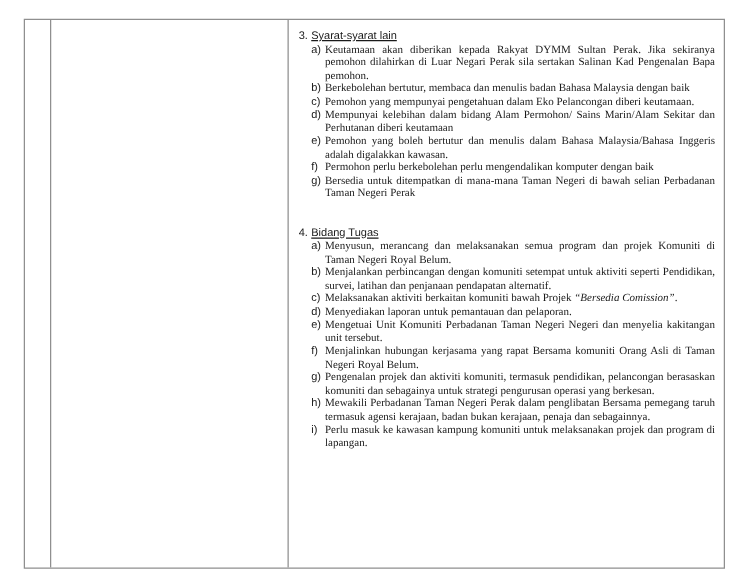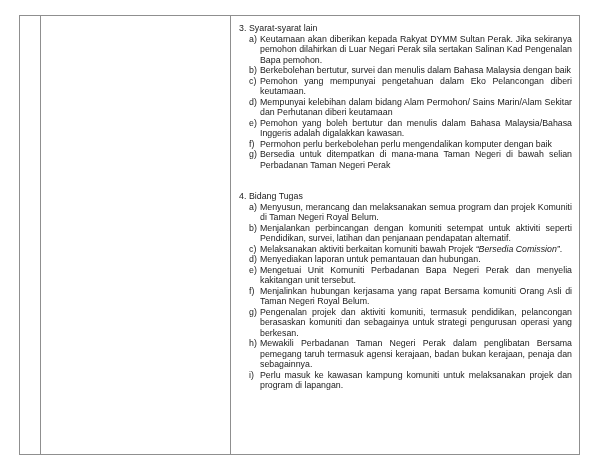--- a/index.html
+++ b/index.html
@@ -30,45 +30,45 @@
   .col-2{width:190px;border-right:1px solid var(--border-color);}
   .col-3{
     flex:1;
     padding:7px 7px 0 8px;
     font-size:8.8px;
     line-height:10.5px;
   }
   .section + .section{margin-top:21px;}
   .sec-head{display:flex;}
   .sec-num{flex:0 0 10px;}
-  .sec-title{flex:1;}
+  .sec-title{flex:1;text-decoration:underline;}
   .item{display:flex;margin-left:10px;}
   .item-label{flex:0 0 11px;}
-  .item-text{flex:1;text-align:justify;}
+  .item-text{flex:1;text-align:justify;font-family:Liberation Serif, serif;}
   .it{font-style:italic;}
 </style>
 </head>
 <body>
 
 <div class="doc-table">
   <div class="col col-1"></div>
   <div class="col col-2"></div>
   <div class="col col-3">
       <div class="section">
         <div class="sec-head">
           <span class="sec-num">3.</span>
           <span class="sec-title">Syarat-syarat lain</span>
         </div>
         <div class="item">
           <span class="item-label">a)</span>
           <div class="item-text">Keutamaan akan diberikan kepada Rakyat DYMM Sultan Perak. Jika sekiranya pemohon dilahirkan di Luar Negari Perak sila sertakan Salinan Kad Pengenalan Bapa pemohon.</div>
         </div>
         <div class="item">
           <span class="item-label">b)</span>
-          <div class="item-text">Berkebolehan bertutur, survei dan menulis dalam Bahasa Malaysia dengan baik</div>
+          <div class="item-text">Berkebolehan bertutur, membaca dan menulis badan Bahasa Malaysia dengan baik</div>
         </div>
         <div class="item">
           <span class="item-label">c)</span>
           <div class="item-text">Pemohon yang mempunyai pengetahuan dalam Eko Pelancongan diberi keutamaan.</div>
         </div>
         <div class="item">
           <span class="item-label">d)</span>
           <div class="item-text">Mempunyai kelebihan dalam bidang Alam Permohon/ Sains Marin/Alam Sekitar dan Perhutanan diberi keutamaan</div>
         </div>
         <div class="item">
@@ -96,25 +96,25 @@
         <div class="item">
           <span class="item-label">b)</span>
           <div class="item-text">Menjalankan perbincangan dengan komuniti setempat untuk aktiviti seperti Pendidikan, survei, latihan dan penjanaan pendapatan alternatif.</div>
         </div>
         <div class="item">
           <span class="item-label">c)</span>
           <div class="item-text"><span>Melaksanakan aktiviti berkaitan komuniti bawah Projek </span><span class="it">“Bersedia Comission”</span><span>.</span></div>
         </div>
         <div class="item">
           <span class="item-label">d)</span>
-          <div class="item-text">Menyediakan laporan untuk pemantauan dan hubungan.</div>
+          <div class="item-text">Menyediakan laporan untuk pemantauan dan pelaporan.</div>
         </div>
         <div class="item">
           <span class="item-label">e)</span>
-          <div class="item-text">Mengetuai Unit Komuniti Perbadanan Bapa Negeri Perak dan menyelia kakitangan unit tersebut.</div>
+          <div class="item-text">Mengetuai Unit Komuniti Perbadanan Taman Negeri Negeri dan menyelia kakitangan unit tersebut.</div>
         </div>
         <div class="item">
           <span class="item-label">f)</span>
           <div class="item-text">Menjalinkan hubungan kerjasama yang rapat Bersama komuniti Orang Asli di Taman Negeri Royal Belum.</div>
         </div>
         <div class="item">
           <span class="item-label">g)</span>
           <div class="item-text">Pengenalan projek dan aktiviti komuniti, termasuk pendidikan, pelancongan berasaskan komuniti dan sebagainya untuk strategi pengurusan operasi yang berkesan.</div>
         </div>
         <div class="item">

